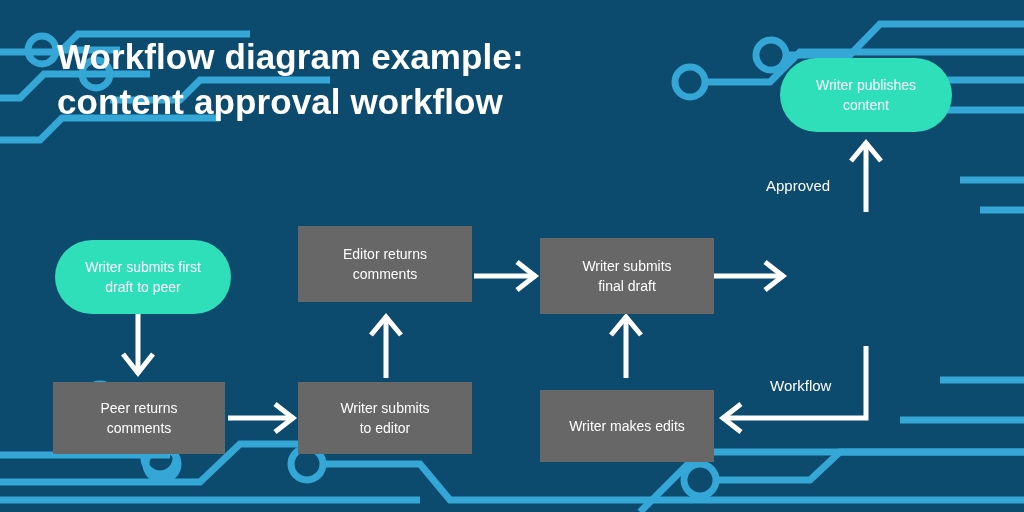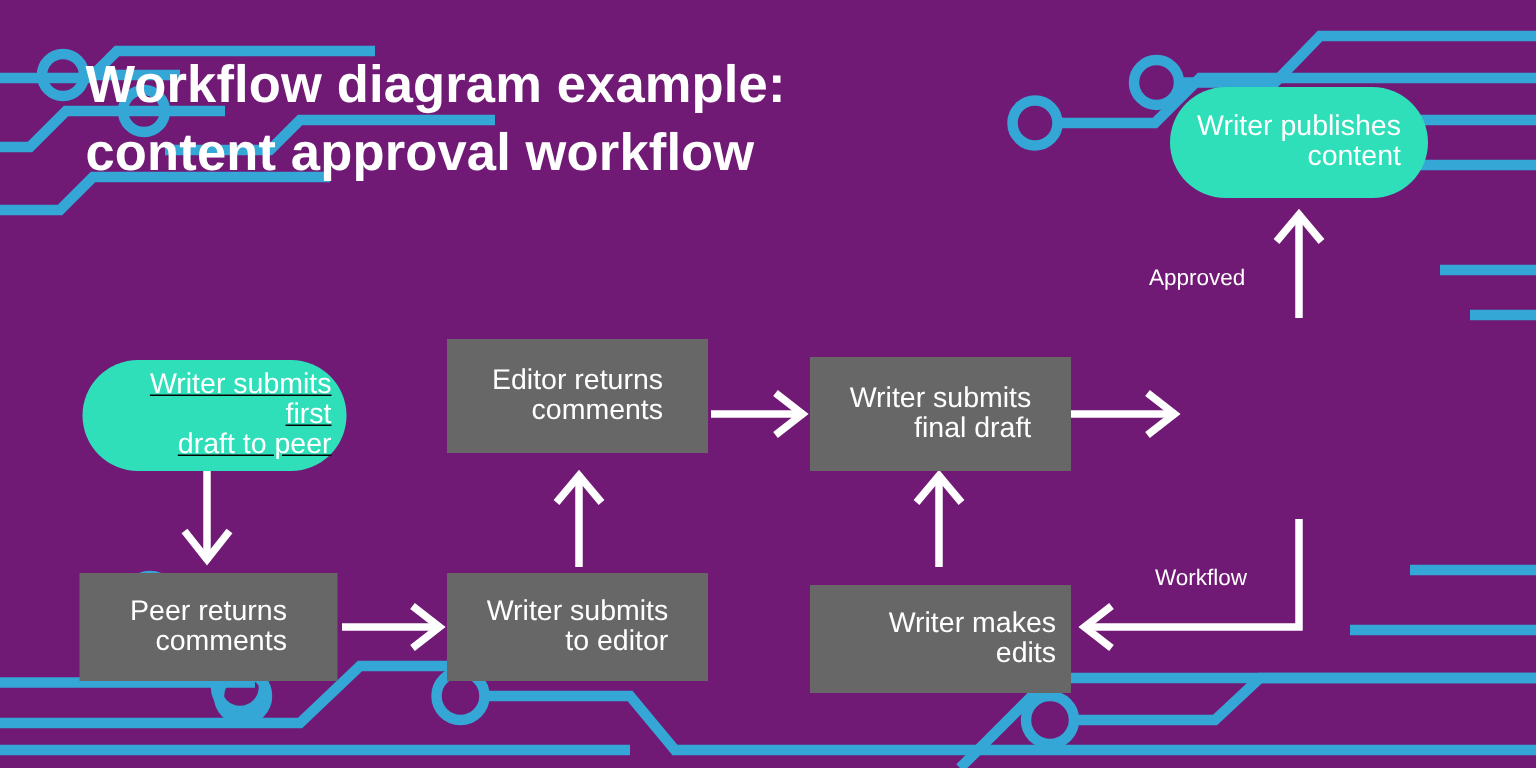--- a/index.html
+++ b/index.html
@@ -1,36 +1,35 @@
 <!DOCTYPE html>
 <html><head>
 <meta charset="utf-8">
 <style>
   html,body{margin:0;padding:0;}
   body{
     width:1024px;height:512px;overflow:hidden;
     font-family:"Liberation Sans", sans-serif;
     background:#27b4e2;
   }
-  #stage{position:relative;width:1024px;height:512px;overflow:hidden;background:#701a75;}
+  #stage{position:relative;width:1024px;height:512px;overflow:hidden;background:#0c4a6e;}
   #bg-circuit{position:absolute;left:0;top:0;width:1024px;height:512px;}
   #edges{position:absolute;left:0;top:0;width:1024px;height:512px;}
   #nodes{position:absolute;left:0;top:0;width:1024px;height:512px;}
 
   .title{
     position:absolute;left:57px;top:34px;width:620px;
     color:#ffffff;font-size:35px;font-weight:bold;line-height:45px;
     letter-spacing:0.1px;white-space:pre-line;
   }
 
   .node{position:absolute;display:flex;align-items:center;justify-content:center;text-align:center;}
   .node-label{
-    color:#ffffff;font-size:19px;line-height:20px;white-space:pre-line;
+    color:#ffffff;font-size:14px;line-height:20px;white-space:pre-line;
     padding:0 10px;
-    text-align:right;
   }
   .pill{background:#2fdfba;border-radius:40px;}
   .box{background:#676767;}
   .diamond-wrap{position:absolute;}
   .diamond-shape{
     position:absolute;left:0;top:0;width:100%;height:100%;
     background:#f87d96;
     transform:rotate(45deg);
   }
   .diamond-text{
@@ -113,21 +112,21 @@
       <path d="M 626 378 L 626 316"></path>
       <path d="M 611 335 L 626 317 L 641 335"></path>
     </g>
   </svg>
 
   <div id="nodes">
 
     <div class="title">Workflow diagram example:
 content approval workflow</div>
 
-    <div class="node pill" style="left:55px;top:240px;width:176px;height:74px;text-decoration:underline;">
+    <div class="node pill" style="left:55px;top:240px;width:176px;height:74px;">
       <span class="node-label">Writer submits first
 draft to peer</span>
     </div>
 
     <div class="node box" style="left:53px;top:382px;width:172px;height:72px;">
       <span class="node-label">Peer returns
 comments</span>
     </div>
 
     <div class="node box" style="left:298px;top:382px;width:174px;height:72px;">

